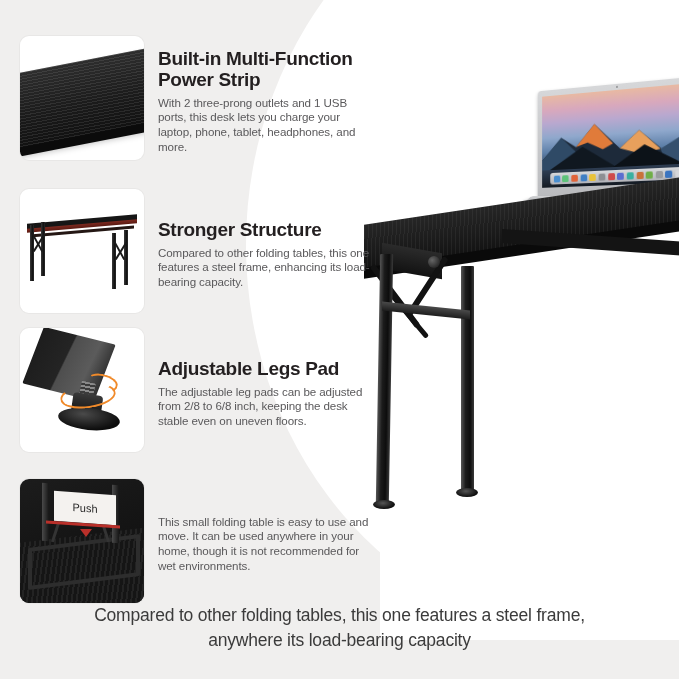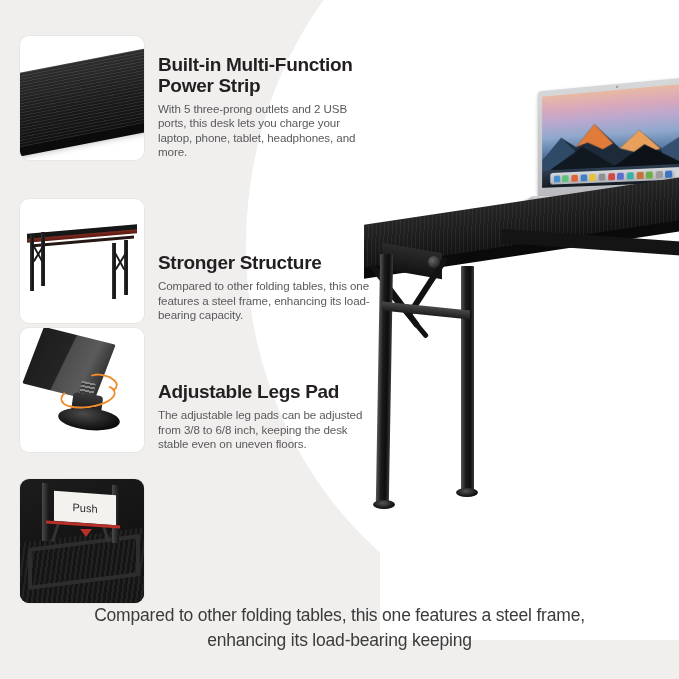--- a/index.html
+++ b/index.html
@@ -29,21 +29,21 @@
     width:430px;height:700px;
     background:#ffffff;
   }
 
   
   .feature{
     position:absolute;
     left:20px;
     width:356px;
     display:flex;
-    align-items:flex-end;
+    align-items:center;
   }
   .thumb{
     position:relative;
     width:124px;height:124px;
     flex:0 0 124px;
     background:#ffffff;
     border-radius:9px;
     overflow:hidden;
     box-shadow:0 0 0 1px rgba(0,0,0,0.03);
   }
@@ -447,25 +447,25 @@
     <div class="foot foot-b"></div>
   </div>
 
   <div class="feature" style="top:36px">
     <div class="thumb">
       <div class="panel"></div>
       <div class="panel-edge"></div>
     </div>
     <div class="ftext">
       <h2 class="fh">Built-in Multi-Function Power Strip</h2>
-      <p class="fb">With 5 three-prong outlets and 2 USB ports, this desk lets you charge your laptop, phone, tablet, headphones, and more.</p>
+      <p class="fb">With 2 three-prong outlets and 1 USB ports, this desk lets you charge your laptop, phone, tablet, headphones, and more.</p>
     </div>
   </div>
 
-  <div class="feature" style="top:199px">
+  <div class="feature" style="top:189px">
     <div class="thumb">
       <div class="t2-top"></div>
       <div class="t2-rail"></div>
       <div class="t2-rail2"></div>
       <div class="leg t2-l1"></div>
       <div class="leg t2-l2"></div>
       <div class="leg t2-l3"></div>
       <div class="leg t2-l4"></div>
       <div class="brace t2-b1"></div>
       <div class="brace t2-b2"></div>
@@ -482,41 +482,42 @@
     <div class="thumb">
       <div class="t3-leg"></div>
       <div class="t3-screw"></div>
       <div class="t3-cap"></div>
       <div class="t3-base"></div>
       <div class="t3-arrow"></div>
       <div class="t3-arrow2"></div>
     </div>
     <div class="ftext">
       <h2 class="fh">Adjustable Legs Pad</h2>
-      <p class="fb">The adjustable leg pads can be adjusted from 3/8 to 6/8 inch, keeping the desk stable even on uneven floors.</p>
+      <p class="fb">The adjustable leg pads can be adjusted from 2/8 to 6/8 inch, keeping the desk stable even on uneven floors.</p>
     </div>
   </div>
 
   <div class="feature" style="top:479px">
     <div class="thumb">
       <div class="t4-bg"></div>
       <div class="t4-surface"></div>
       <div class="t4-frame"></div>
       <div class="t4-x1"></div>
       <div class="t4-x2"></div>
       <div class="t4-post-l"></div>
       <div class="t4-post-r"></div>
       <div class="t4-label">
         <span>Push</span>
       </div>
       <div class="t4-redline"></div>
       <div class="t4-redtip"></div>
     </div>
     <div class="ftext">
+      <p class="fb">This small folding table is easy to use and move. It can be used anywhere in your home, though it is not recommended for wet environments.</p>
     </div>
   </div>
 
   <div class="caption">
     <span>Compared to other folding tables, this one features a steel frame,</span><br>
-    <span>enhancing its load-bearing keeping</span>
+    <span>anywhere its load-bearing capacity</span>
   </div>
 
 </div>
 
 </body></html>

